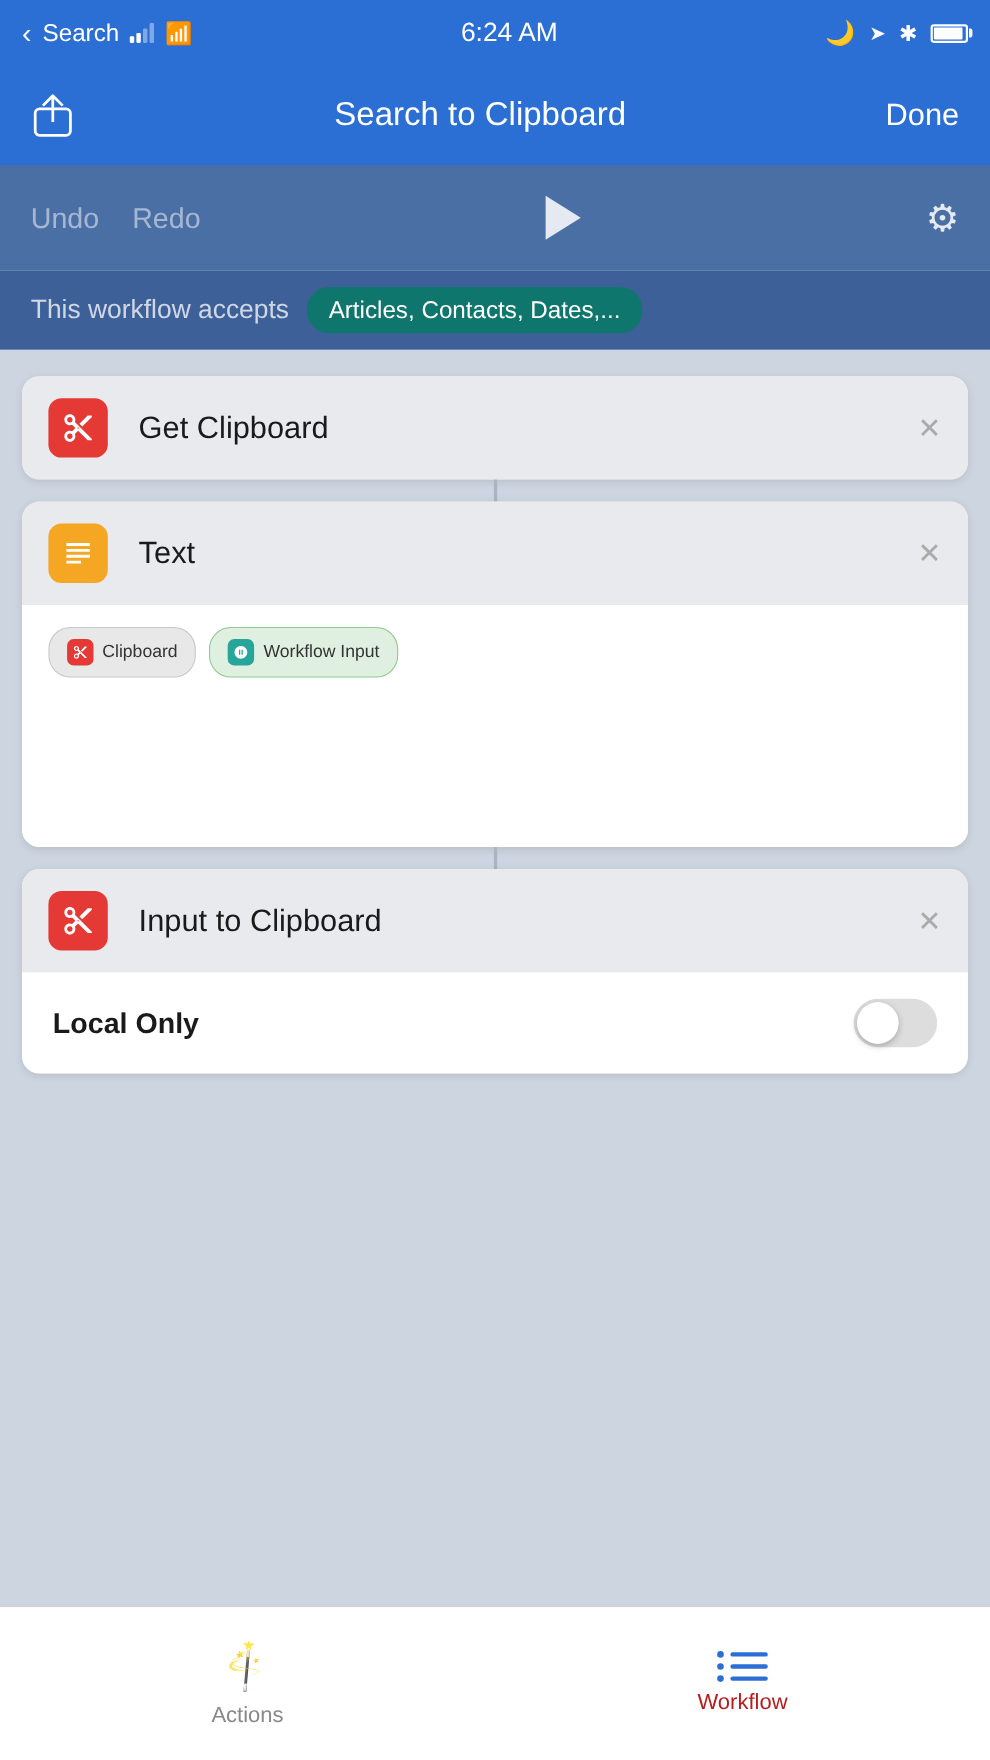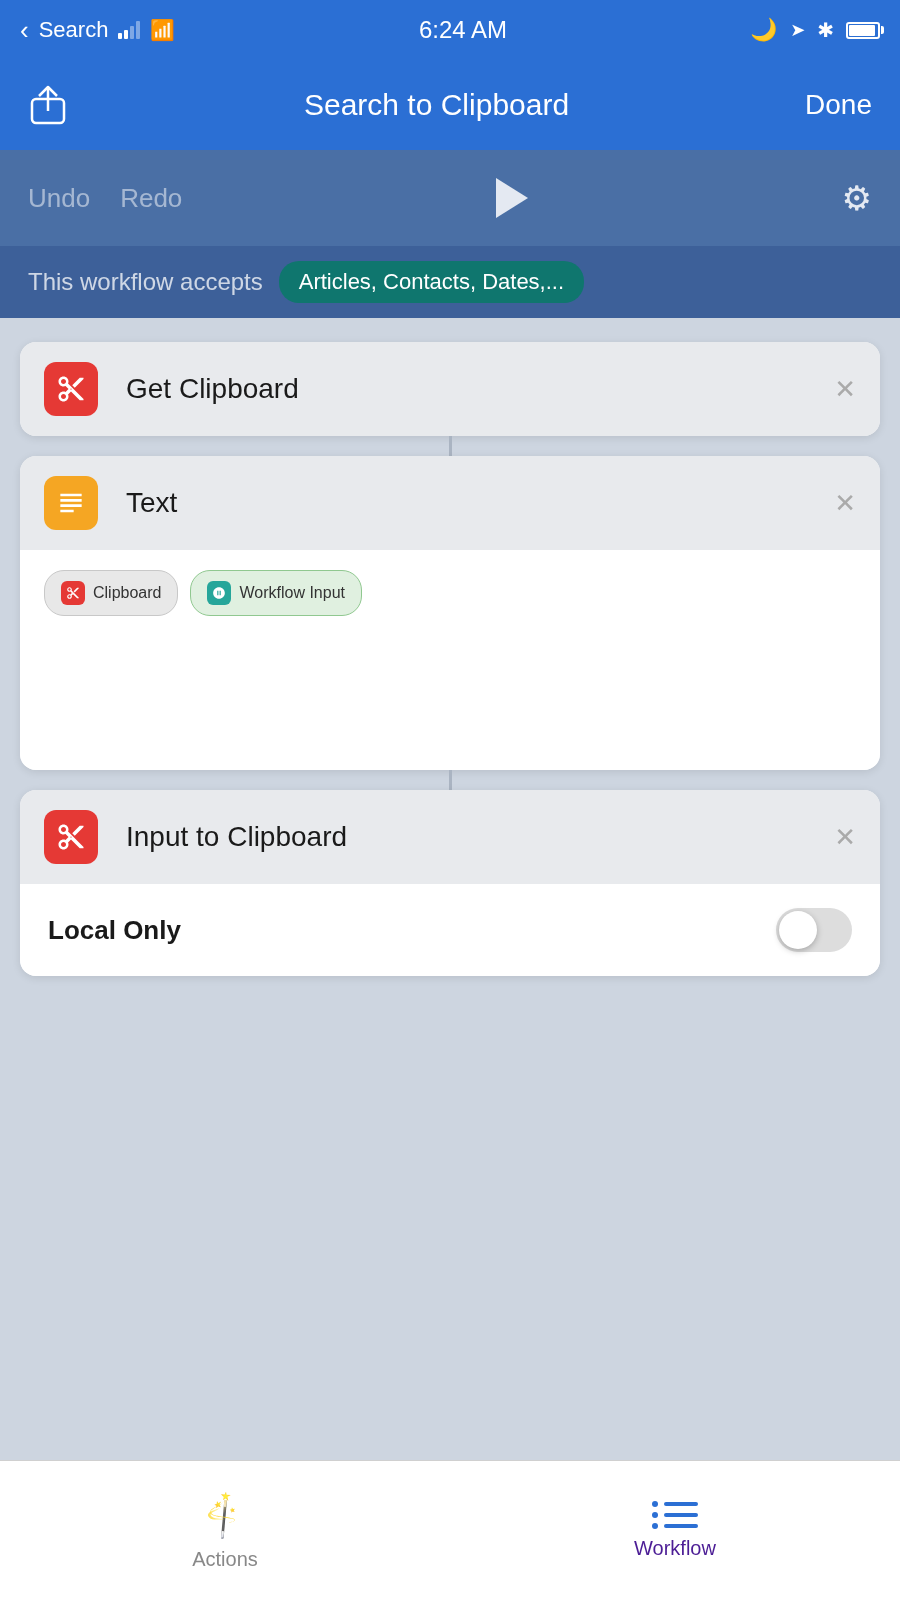--- a/index.html
+++ b/index.html
@@ -300,21 +300,21 @@
       flex-direction: column;
       align-items: center;
       justify-content: center;
       gap: 8px;
       cursor: pointer;
     }
     .tab-label {
       font-size: 20px;
       color: #888;
     }
-    .tab-label.active { color: #4c1d95; }
+    .tab-label.active { color: #b91c1c; }
 
     
     .scissors-svg {
       width: 30px; height: 30px; fill: white;
     }
   </style>
 </head>
 <body>
 
 <div class="status-bar">

